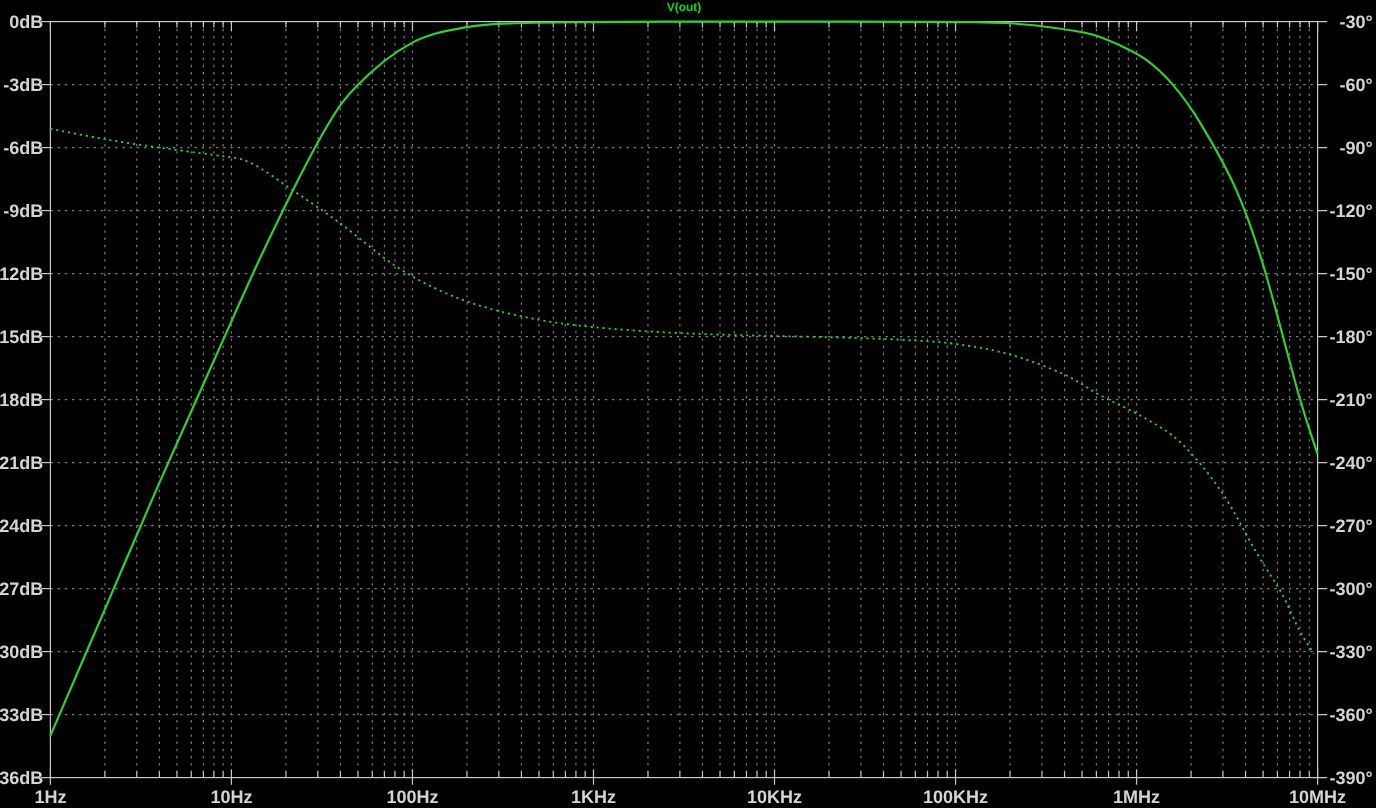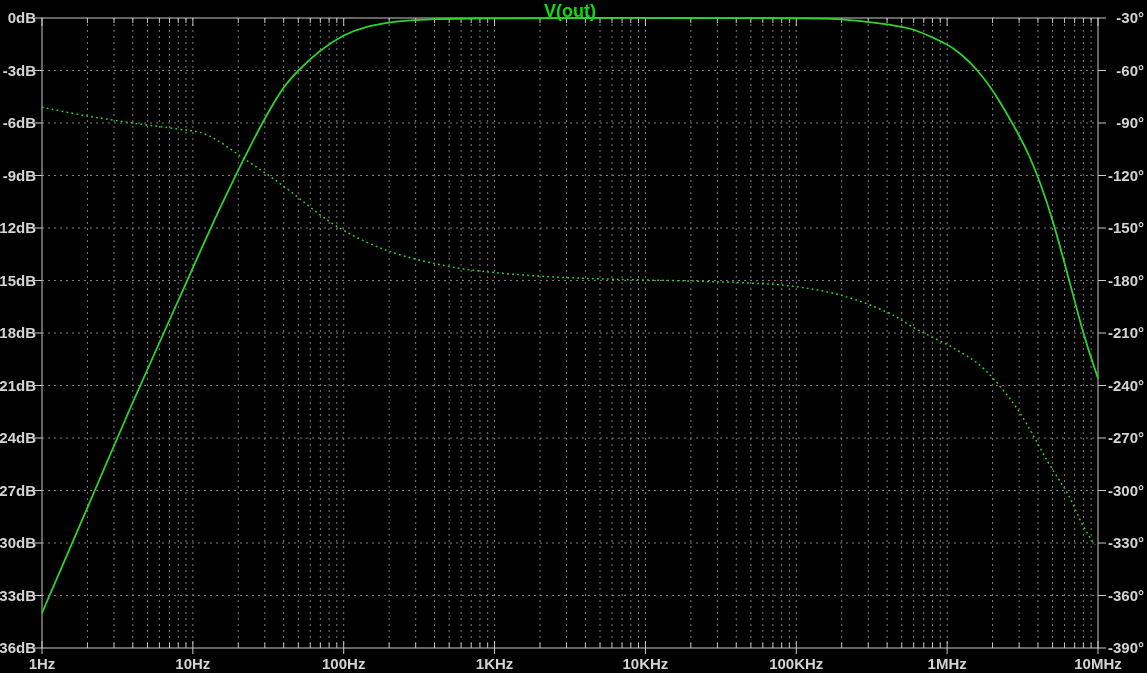--- a/index.html
+++ b/index.html
@@ -3,21 +3,21 @@
 <meta charset="utf-8">
 <style>
   html,body{
     margin:0;padding:0;background:#000;width:1147px;height:673px;overflow:hidden;
     font-family:"Liberation Sans",sans-serif;
   }
   .stage{position:relative;width:1147px;height:525px;background:#1d4ed8;}
   svg{position:absolute;left:0;top:0;display:block;}
   .trace-title{
     position:absolute;top:1px;left:570px;transform:translateX(-50%);
-    font-size:18px;font-weight:bold;white-space:nowrap;cursor:default;
+    font-size:10px;font-weight:bold;white-space:nowrap;cursor:default;
   }
 </style>
 </head>
 <body>
 
 <div class="stage">
   <svg id="plot" width="1147" height="673" viewBox="0 0 1147 673">
       <rect x="0" y="0" width="1147" height="673" fill="#000000"></rect>
       <g>
         <line x1="42" y1="70.5" x2="1098" y2="70.5" stroke="#7d7d7d" stroke-width="1" stroke-dasharray="2 4"></line>

